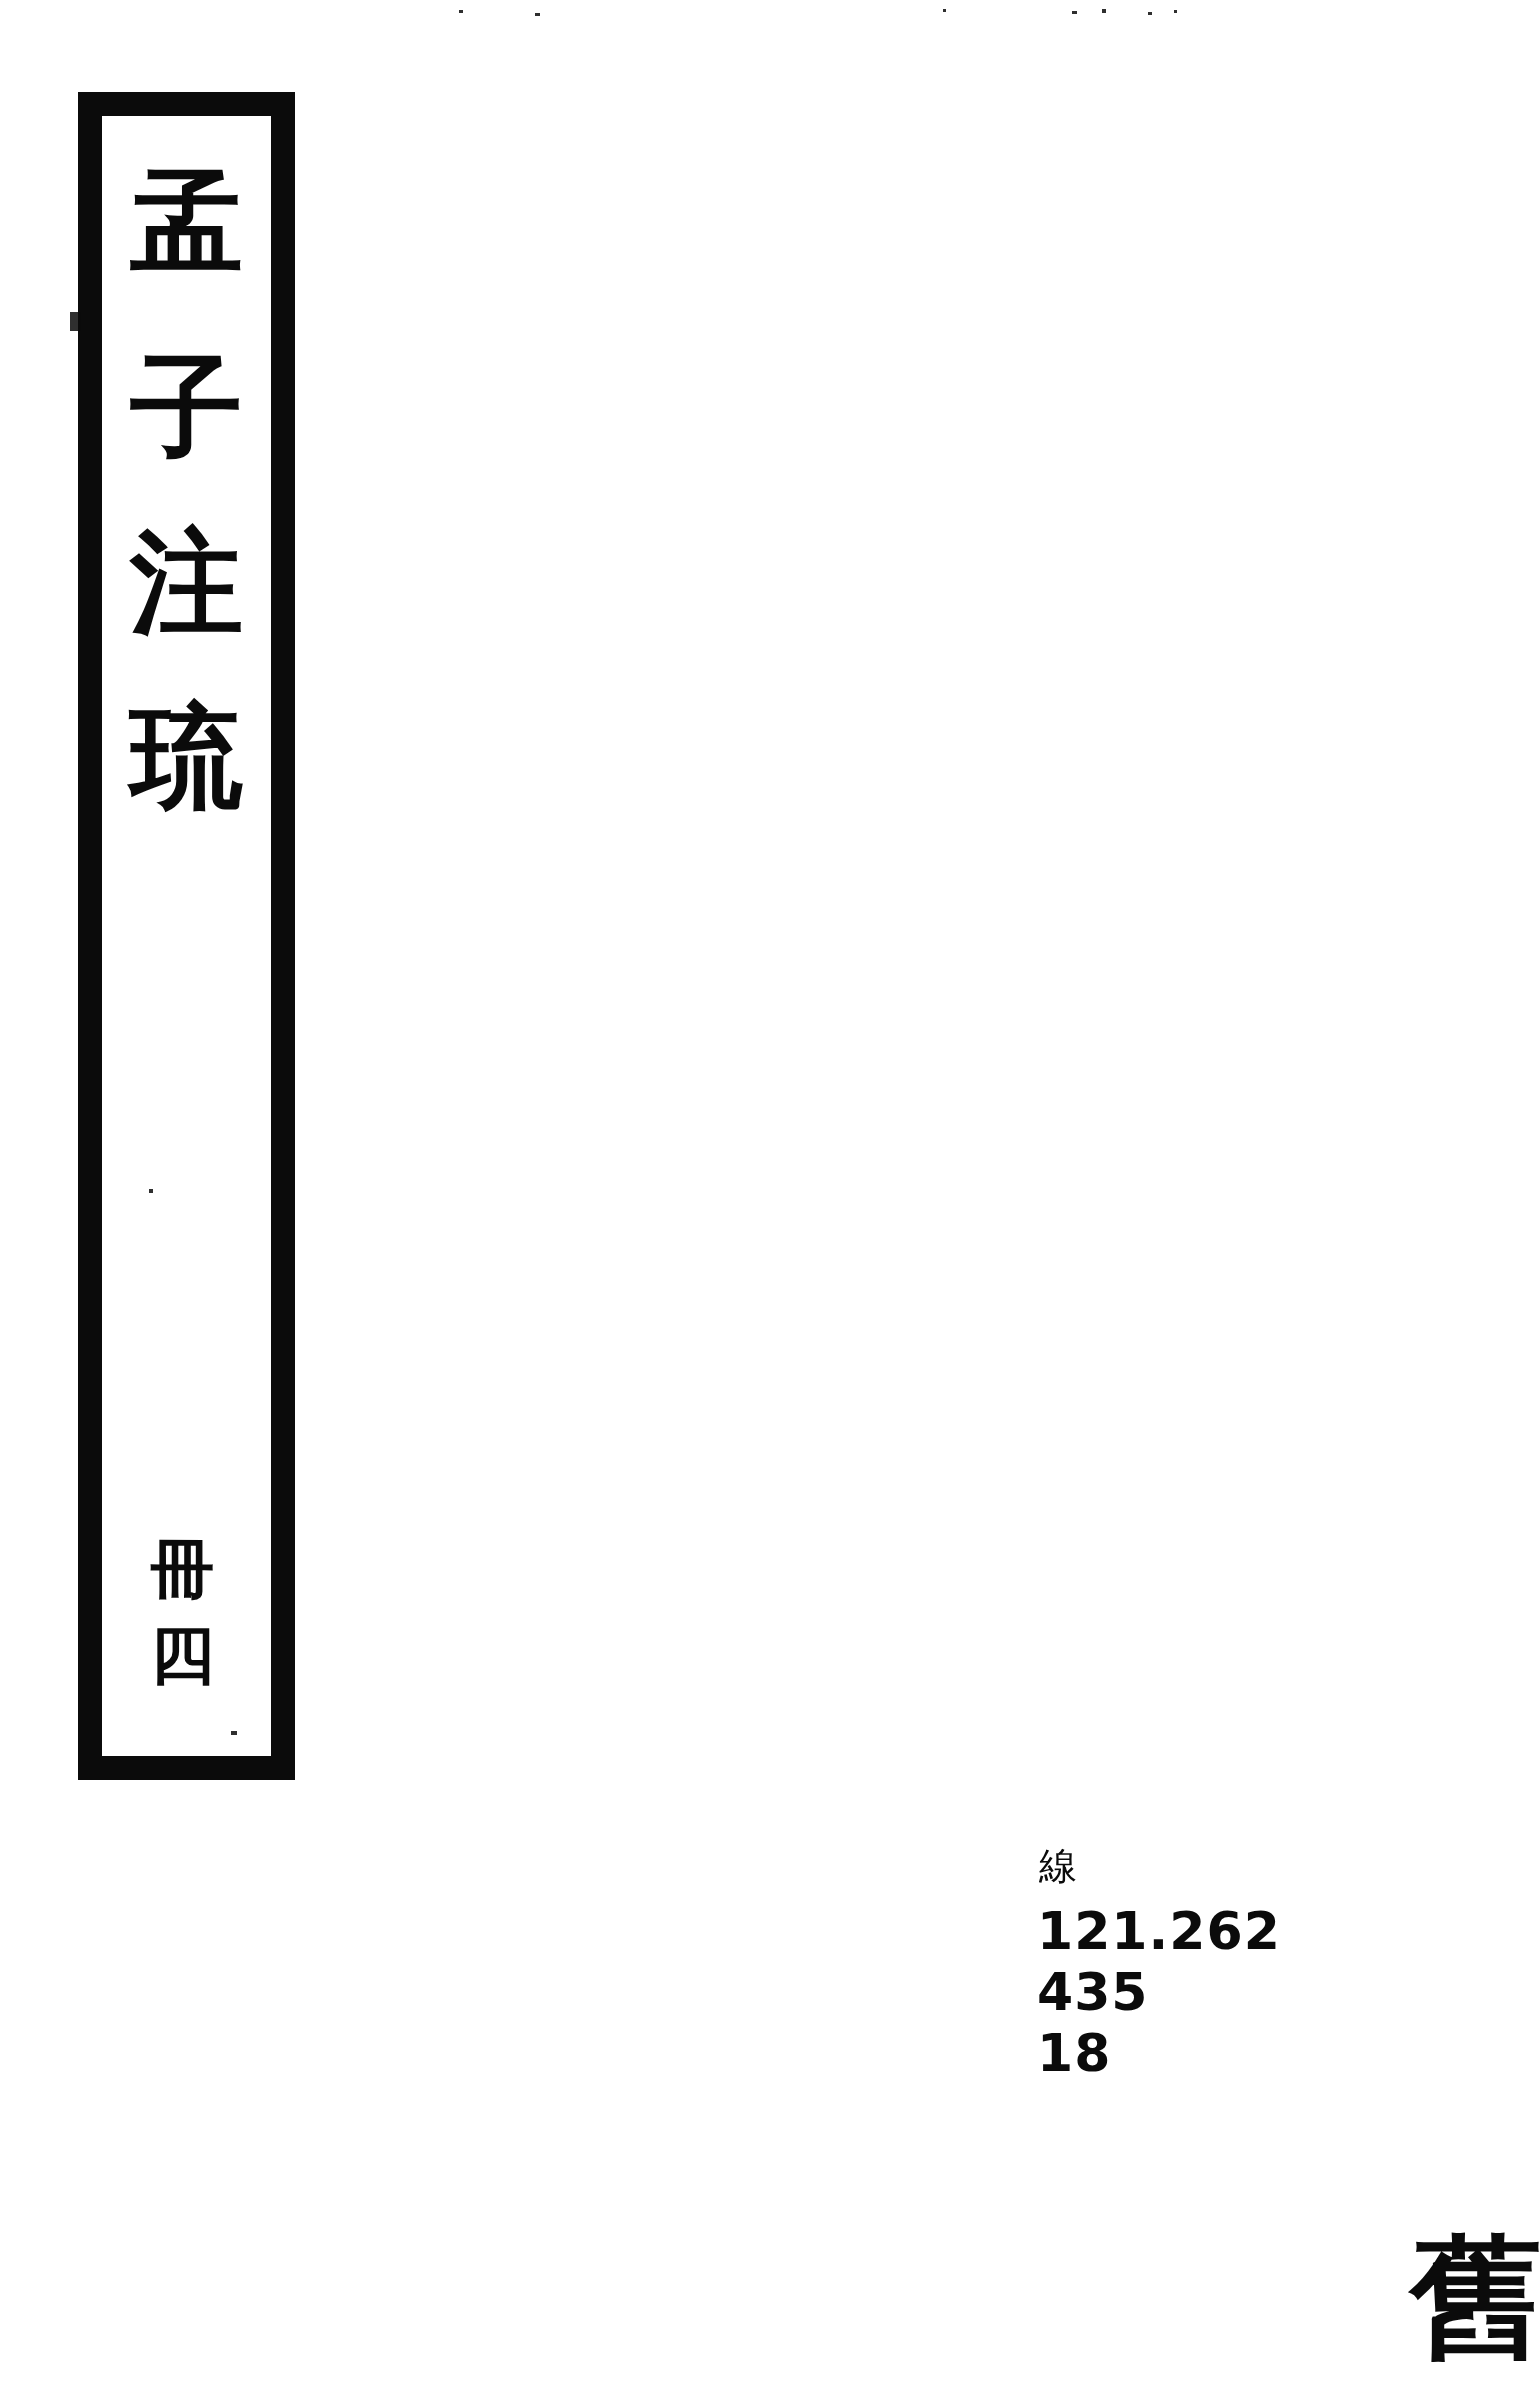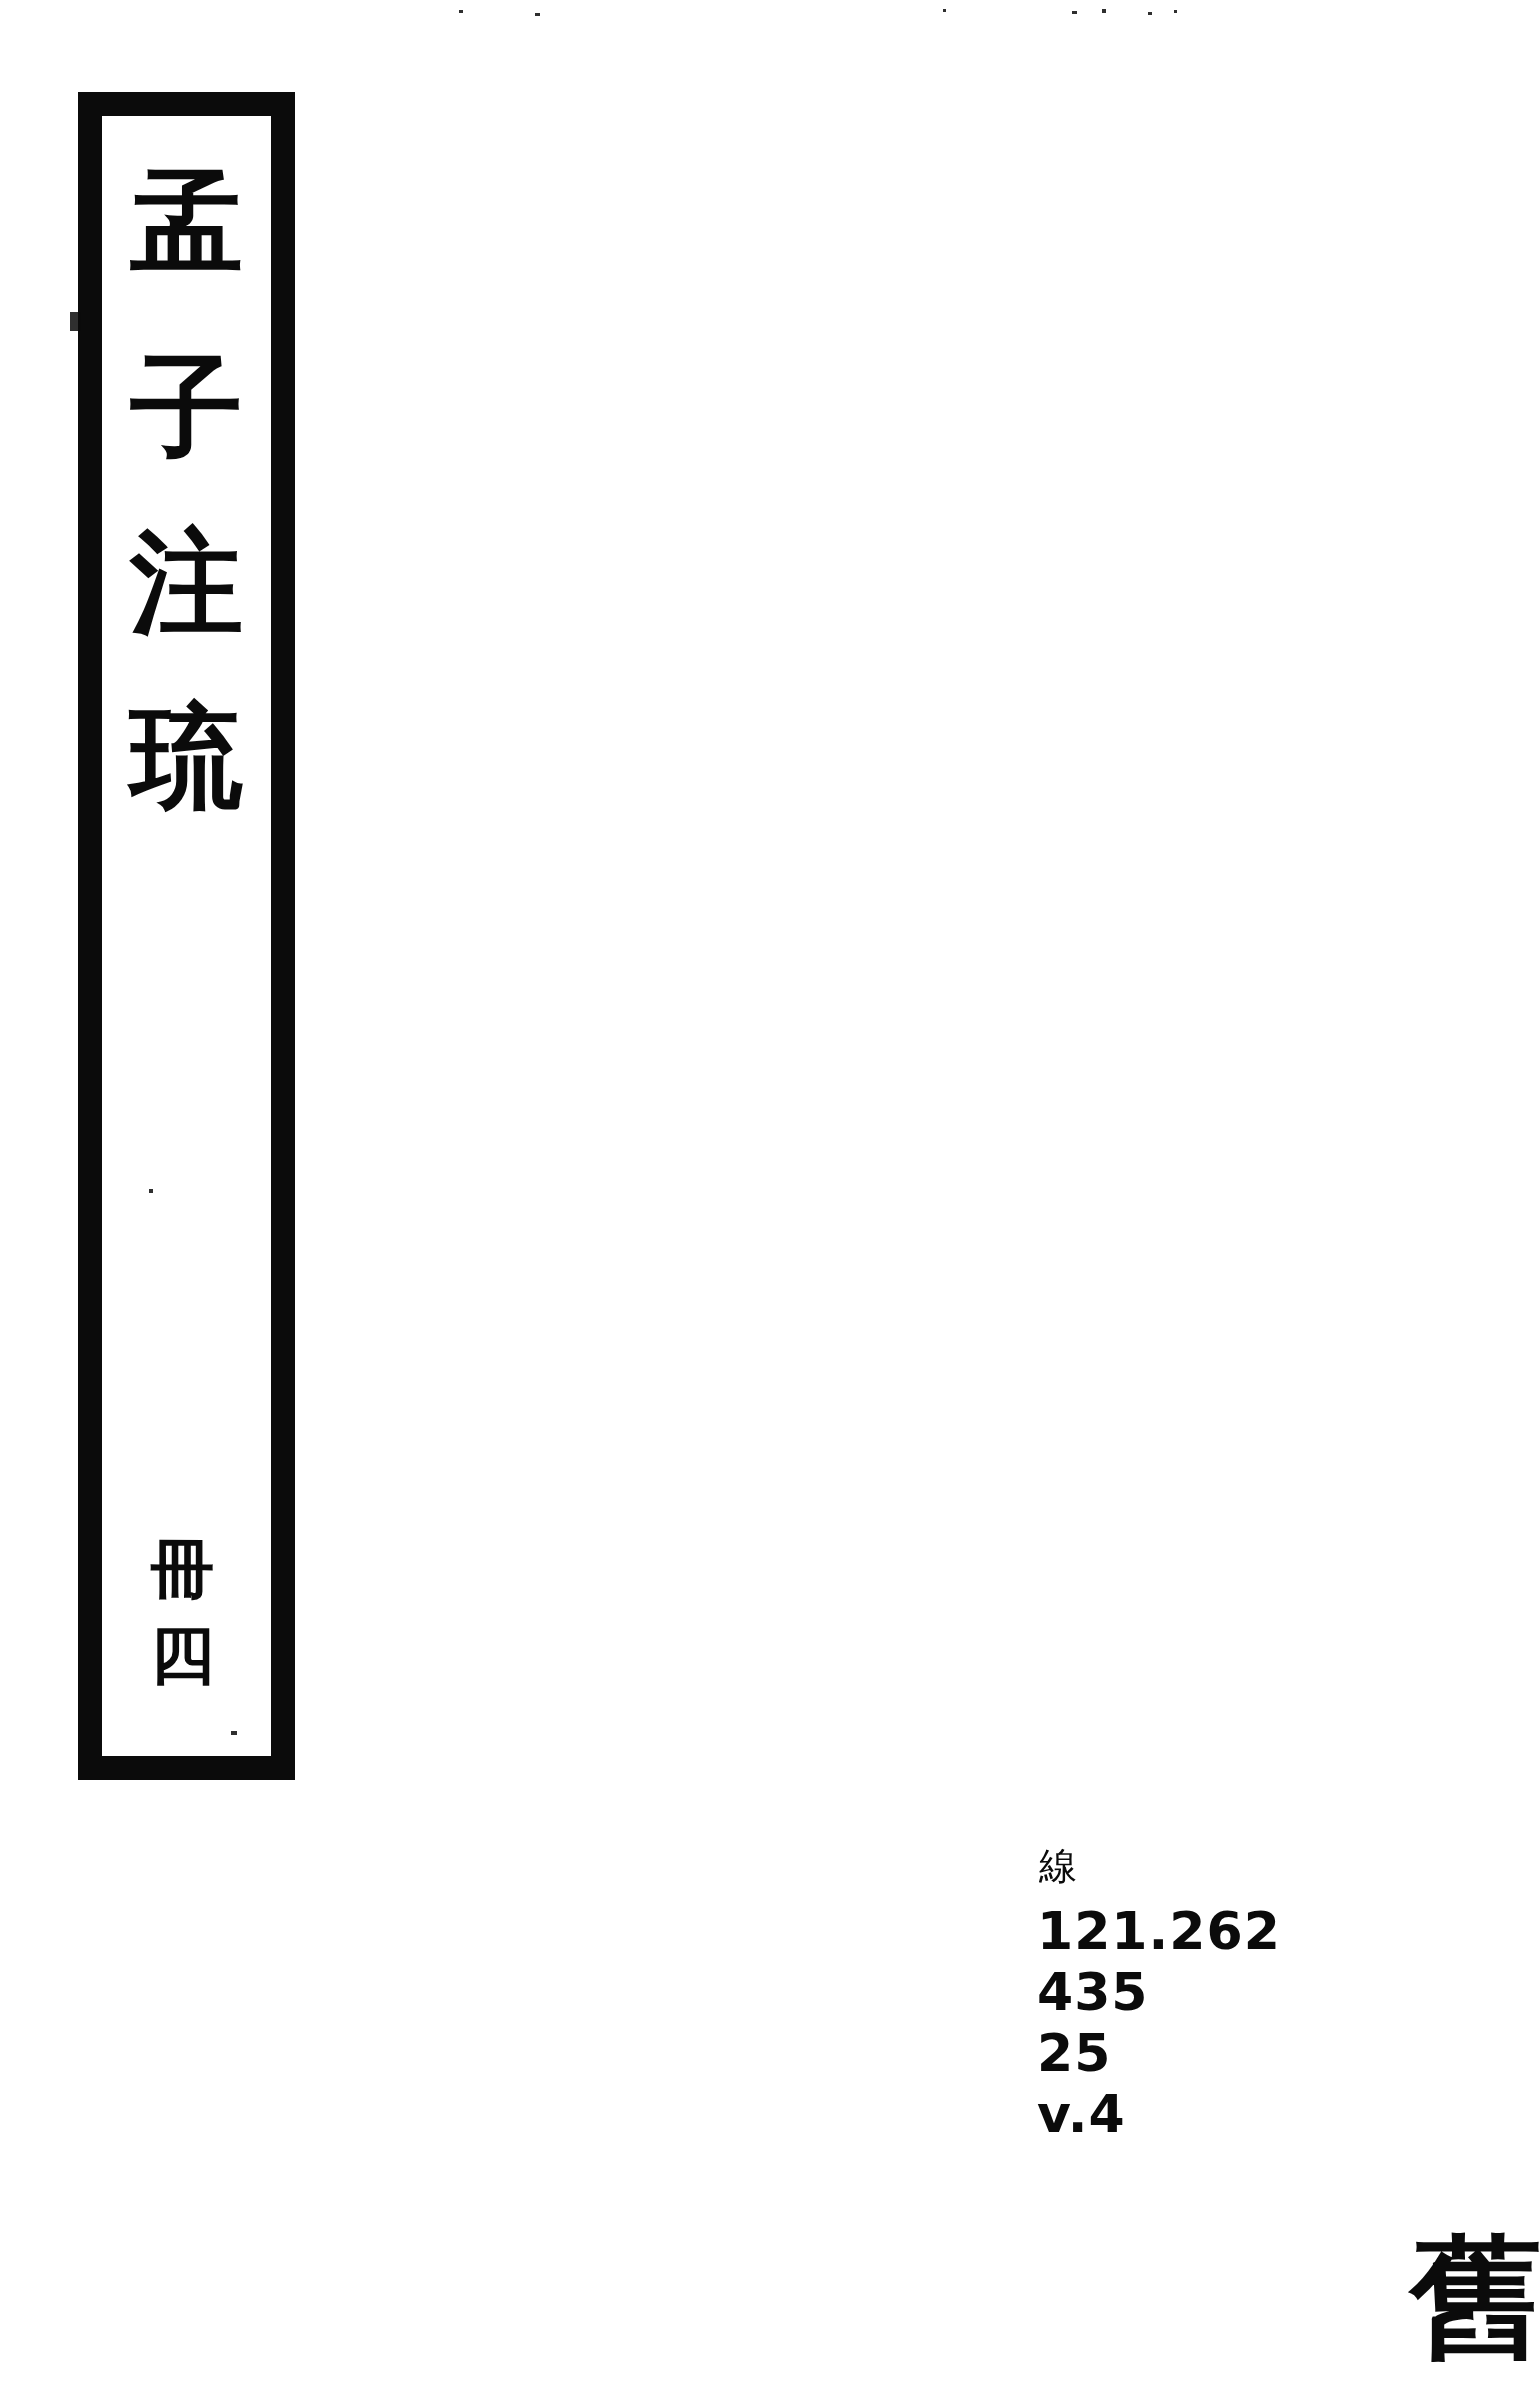--- a/index.html
+++ b/index.html
@@ -109,22 +109,21 @@
   <div class="title-char c2">注</div>
   <div class="title-char c3">琉</div>
 
   <div class="vol-char v0">冊</div>
   <div class="vol-char v1">四</div>
 
   <div class="call-number">
     <div class="cn-category">線</div>
     <div class="cn-line">121.262</div>
     <div class="cn-line">435</div>
-    <div class="cn-line">25</div>
-    <div class="cn-line">v.4</div>
+    <div class="cn-line">18</div>
   </div>
 
   <div class="corner-stamp">舊</div>
 
   <div>
       <div class="speck" style="left: 459px; top: 10px; width: 4px; height: 3px;"></div>
       <div class="speck" style="left: 535px; top: 13px; width: 5px; height: 3px;"></div>
       <div class="speck" style="left: 943px; top: 9px; width: 3px; height: 3px;"></div>
       <div class="speck" style="left: 1072px; top: 11px; width: 5px; height: 3px;"></div>
       <div class="speck" style="left: 1102px; top: 9px; width: 4px; height: 4px;"></div>

